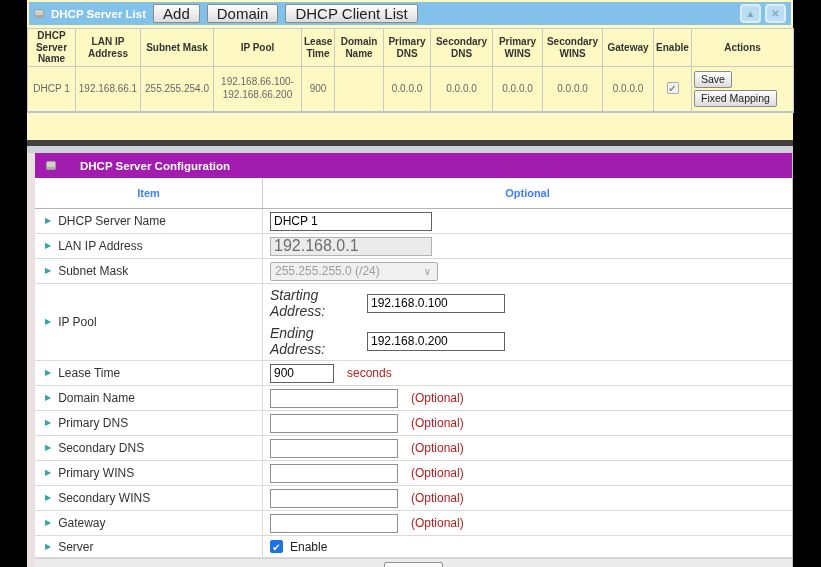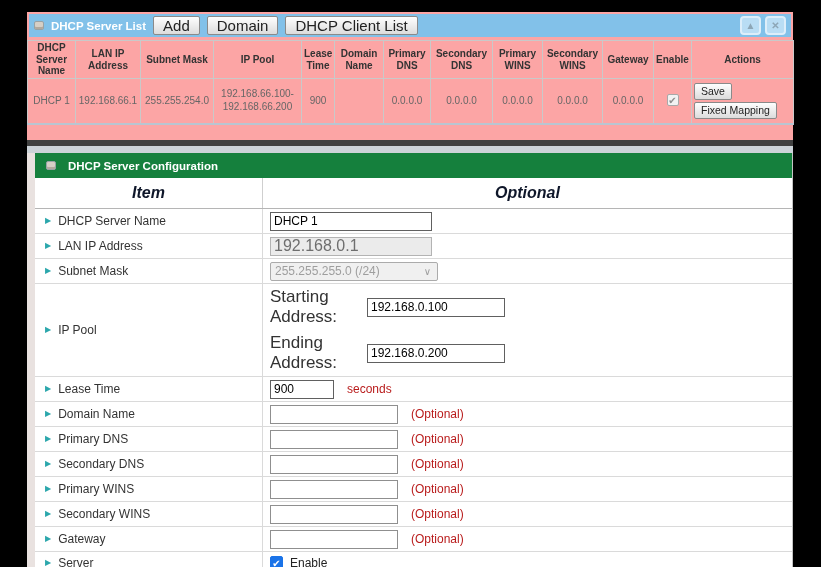--- a/index.html
+++ b/index.html
@@ -1,20 +1,20 @@
 <!DOCTYPE html>
 <html><head>
 <meta charset="utf-8">
 <style>
   * { margin:0; padding:0; box-sizing:border-box; }
   html,body { width:821px; height:567px; background:#000; overflow:hidden;
               font-family:"Liberation Sans", sans-serif; }
 
   
-  .panel1 { position:absolute; left:27px; top:12px; width:766px; height:140px; background:#fca5a5; }
+  .panel1 { position:absolute; left:27px; top:0; width:766px; height:140px; background:#fef9c3; }
   .titlebar { height:23px; margin:2px 2px 3px 2px; background:#82c1e9;
               display:flex; align-items:center; padding:0 5px; gap:7px; }
   .panel-icon { width:10px; height:9px; background:#d6cfc6; border:1px solid #98a2a6;
                 border-radius:2px; box-shadow:inset 0 -2px 0 #b2a99e; flex:0 0 auto; }
   .tb-title { color:#fff; font-weight:bold; font-size:11.5px; white-space:nowrap; }
   .btn { height:19px; padding:0 9px; font-size:15px; color:#222;
          background:linear-gradient(#fefefe,#dcdcdc); border:1px solid #8a8a8a;
          border-radius:2px; cursor:pointer; white-space:nowrap; font-family:inherit; }
   .win-btns { margin-left:auto; display:flex; gap:4px; }
   .win-btn { width:21px; height:19px; background:#b9ddf4; border:2px solid #ddeefa;
@@ -34,27 +34,27 @@
               border:1px solid #a8a8a8; border-radius:2px; color:#8d8d8d;
               font-size:10px; line-height:11px; text-align:center; }
 
   
   .panel2 { position:absolute; left:27px; top:140px; width:766px; height:427px; }
   .p2-topline { position:absolute; left:0; top:0; width:100%; height:6px; background:#404040; }
   .p2-topstrip { position:absolute; left:0; top:6px; width:100%; height:7px; background:#ccd3d8; }
   .p2-leftstrip { position:absolute; left:0; top:13px; width:8px; bottom:0; background:#e9e2e0; }
   .p2-inner { position:absolute; left:8px; top:13px; right:0; bottom:0; background:#fff;
               border-right:1px solid #c4c4c4; display:flex; flex-direction:column; }
-  .titlebar2 { height:25px; background:#15803d; display:flex; align-items:center;
-               padding:0 11px; gap:12px; flex:0 0 auto; }
+  .titlebar2 { height:25px; background:#a21caf; display:flex; align-items:center;
+               padding:0 11px; gap:24px; flex:0 0 auto; }
 
   .cfg-head { display:grid; grid-template-columns:228px 1fr; height:31px;
               border-bottom:1px solid #b5b5b5; flex:0 0 auto; }
   .cfg-head > div { display:flex; align-items:center; justify-content:center;
-                    font-size:16px; font-weight:bold; color:#0f172a;font-style:italic; }
+                    font-size:11px; font-weight:bold; color:#3b82f6; }
   .cfg-head .hd-item { border-right:1px solid #cfcfcf; }
 
   .cfg-row { display:grid; grid-template-columns:228px 1fr; min-height:25px;
              border-bottom:1px solid #dadada; flex:0 0 auto; }
   .cfg-label { display:flex; align-items:center; padding-left:10px;
                border-right:1px solid #dadada; font-size:12px; color:#333; }
   .bullet { color:#2ba7ac; font-size:8px; margin-right:7px; line-height:1; }
   .cfg-set { display:flex; align-items:center; padding-left:7px; font-size:12px; color:#333;
              flex-wrap:wrap; }
 
@@ -63,21 +63,21 @@
   input.txt-empty { height:19px; border:1px solid #8f8f8f; font-size:12px; color:#000;
                     padding:0 3px; width:128px; font-family:inherit; background:#fff; }
   input.txt-dis { height:19px; border:1px solid #b3b3b3; background:#ebebeb; color:#6e6e6e;
                   font-size:16px; padding:0 3px; width:162px; font-family:inherit; }
   .sel-dis { width:168px; height:19px; background:#f0f0f0; border:1px solid #ababab;
              border-radius:2px; color:#9e9e9e; font-size:12px; display:flex;
              align-items:center; justify-content:space-between; padding:0 6px 0 4px; }
   .sel-chevron { color:#9e9e9e; font-size:10px; }
   .suffix { margin-left:13px; color:#b91c1c; }
   .pool-line { display:flex; align-items:center; margin:3px 0; width:100%; }
-  .pool-lab { width:97px; font-size:17px; color:#333; }
+  .pool-lab { width:97px; font-size:14px; color:#333;font-style:italic; }
   .pool-line input { width:138px; }
   .row-server { min-height:22px; }
   .chk-blue { display:inline-block; width:13px; height:13px; background:#1a73e8;
               border:1px solid #1a73e8; border-radius:2px; color:#fff; font-size:10px;
               line-height:13px; text-align:center; cursor:pointer; }
   .chk-lab { margin-left:7px; color:#222; }
 
   .save-bar { margin-top:auto; height:33px; background:#ebebeb; border-top:1px solid #d2d2d2;
               display:flex; align-items:center; justify-content:center; flex:0 0 auto; }
   .save-btn { height:22px; padding:12px 14px; font-size:12.5px; color:#000;

